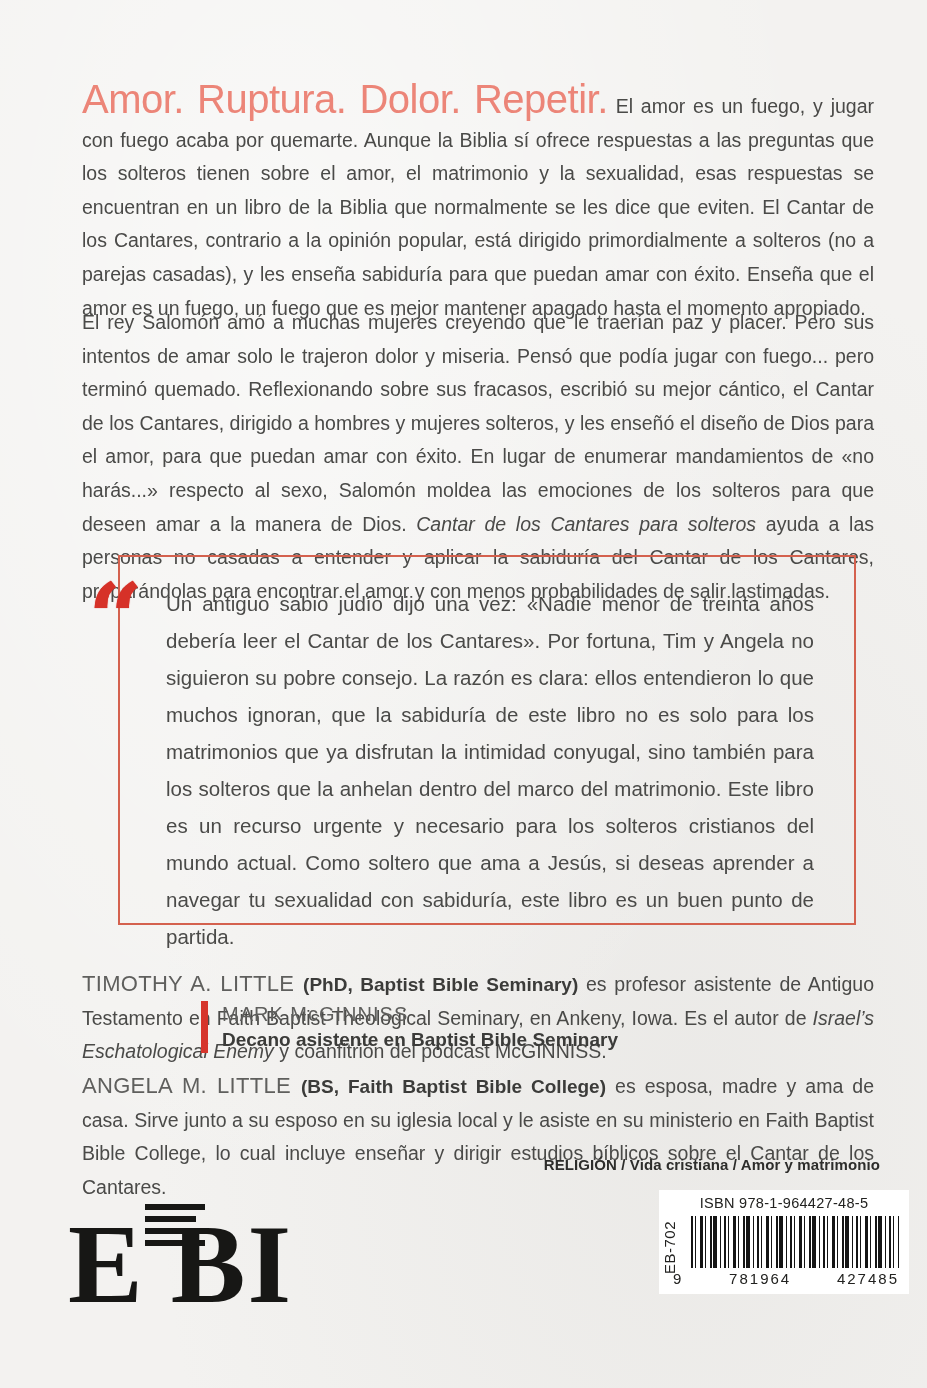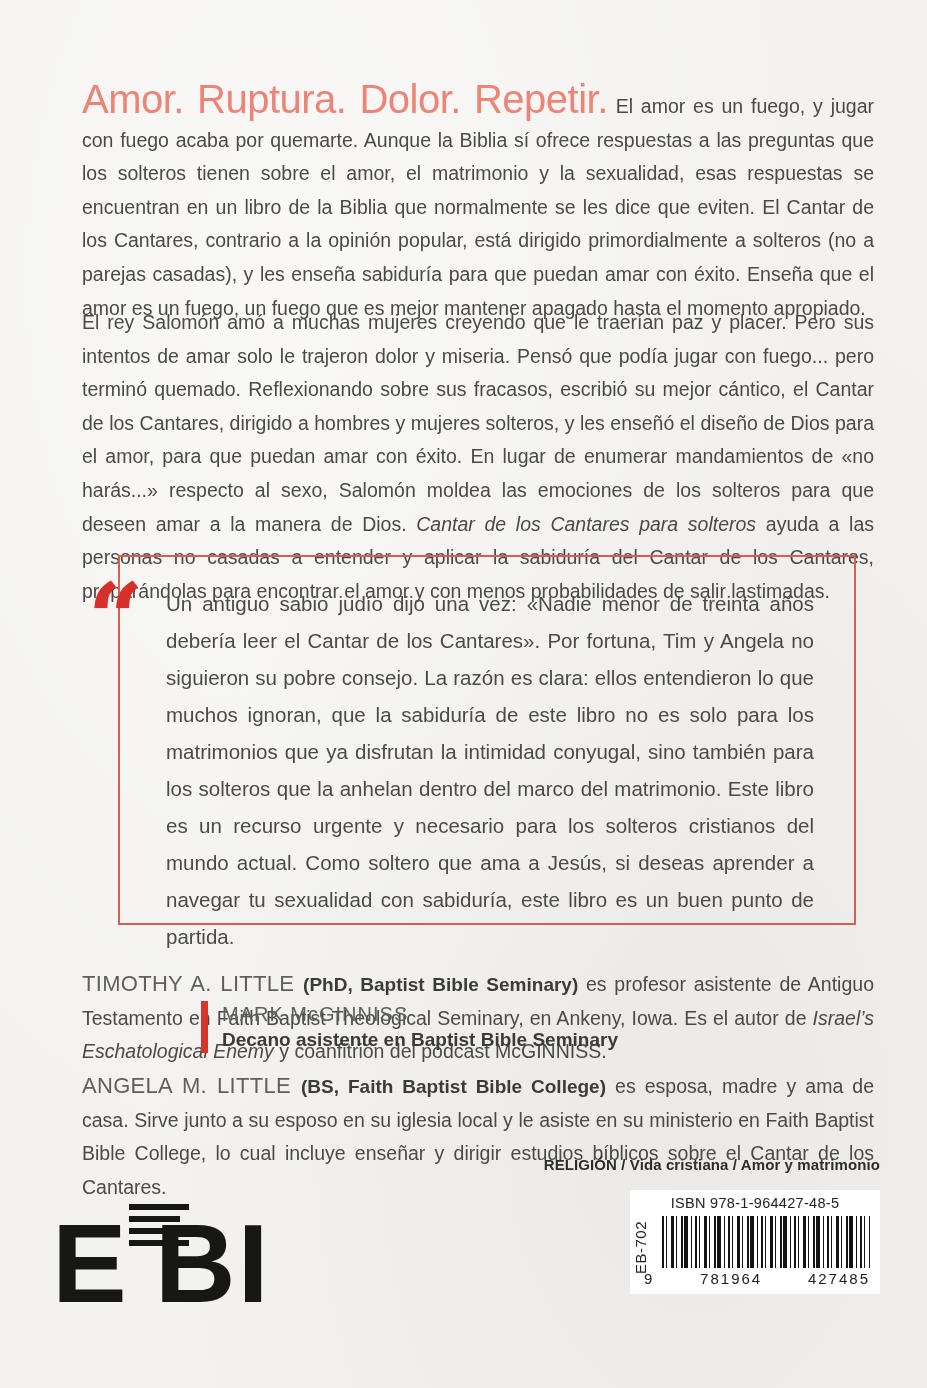--- a/index.html
+++ b/index.html
@@ -62,21 +62,21 @@
   .bio2{position:absolute;top:1062px;}
   .bio-name{font-size:22px;color:#5f5f5d;letter-spacing:0.3px;}
   .bio-cred{font-size:19px;font-weight:bold;color:#3b3b39;}
 
   
   .category{
     position:absolute;right:47px;top:1156px;
     font-size:15px;font-weight:bold;color:#2d2d2b;letter-spacing:0.1px;
   }
   .barcode-box{
-    position:absolute;right:47px;top:1190px;width:250px;height:104px;
+    position:absolute;right:18px;top:1190px;width:250px;height:104px;
     background:#ffffff;
   }
   .isbn{
     position:absolute;left:0;right:0;top:5px;text-align:center;
     font-size:14.5px;color:#222220;letter-spacing:0.3px;
   }
   .edition-code{
     position:absolute;left:2px;top:22px;height:70px;
     writing-mode:vertical-rl;transform:rotate(180deg);
     font-size:15px;color:#222220;letter-spacing:0.5px;text-align:center;
@@ -94,22 +94,22 @@
   }
   .ean{
     position:absolute;left:14px;right:10px;top:80px;
     display:flex;justify-content:space-between;
     font-size:15px;color:#222220;
   }
   .ean span{letter-spacing:2px;}
 
   
   .logo{
-    position:absolute;left:52px;top:1198px;
-    font-family:Liberation Sans, sans-serif;font-weight:bold;
+    position:absolute;left:68px;top:1198px;
+    font-family:Liberation Serif, serif;font-weight:bold;
     font-size:112px;line-height:100px;color:#171715;
     letter-spacing:2px;
   }
   .logo-stripes{
     display:inline-block;width:60px;margin-right:-34px;
     vertical-align:50px;
   }
   .logo-stripes div{height:6px;background:#171715;margin:6px 0;}
   .logo-stripes div:nth-child(2){width:86%;}
   .logo-stripes div:nth-child(3){width:94%;}

